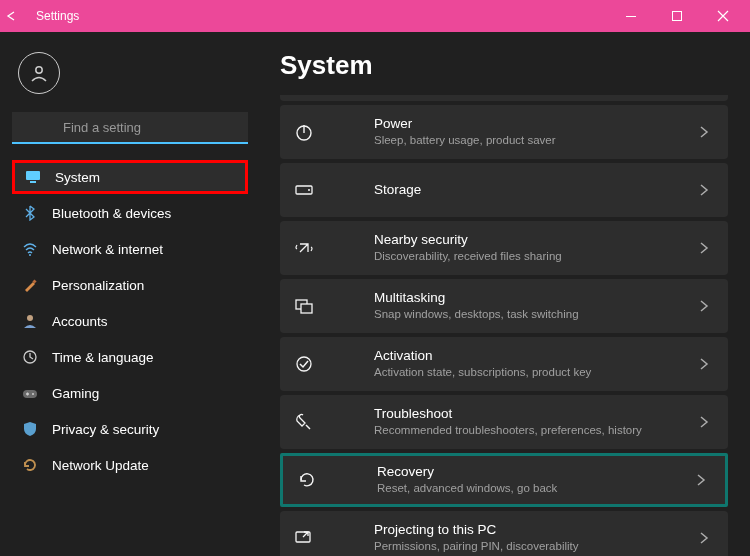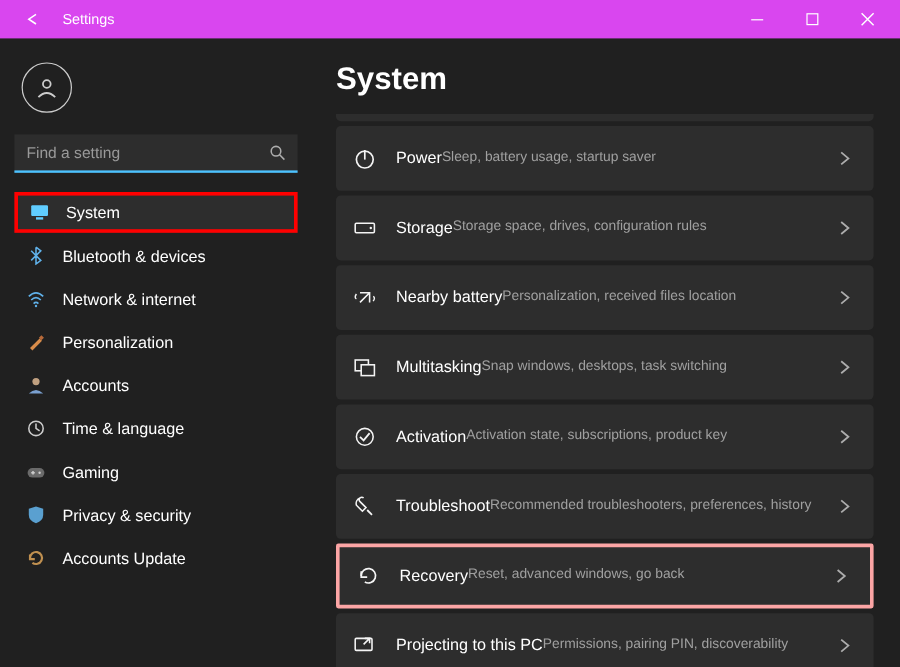--- a/index.html
+++ b/index.html
@@ -9,22 +9,22 @@
     color: #ffffff;
     width: 750px;
     height: 556px;
     overflow: hidden;
     font-size: 13px;
   }
   .titlebar {
     height: 32px;
     display: flex;
     align-items: center;
-    padding: 0 4px 0 16px;
-    background: #d946ef;
+    padding: 0 4px 0 0;
+    background: #ec4899;
   }
   .back-btn {
     width: 24px; height: 24px;
     display: flex; align-items: center; justify-content: center;
     margin-right: 12px;
   }
   .title-text { font-size: 12px; }
   .win-controls {
     margin-left: auto;
     display: flex;
@@ -58,20 +58,21 @@
     padding: 0 10px;
     margin-bottom: 16px;
   }
   .search-box input {
     background: transparent;
     border: none;
     outline: none;
     color: #cccccc;
     font-size: 13px;
     flex: 1;
+    margin-left: 41px;
   }
   .search-box input::placeholder { color: #999999; }
   .search-icon { width: 14px; height: 14px; opacity: 0.8; }
   .nav-item {
     display: flex;
     align-items: center;
     height: 34px;
     padding: 0 10px;
     border-radius: 4px;
     margin-bottom: 2px;
@@ -113,32 +114,33 @@
     align-items: center;
     padding: 0 16px 0 14px;
     cursor: pointer;
     position: relative;
   }
   .panel-item.scrollhint-top {
     height: 6px; padding:0;
     border-radius: 0 0 4px 4px;
   }
   .panel-item.highlight {
-    border: 3px solid #fca5a5;
+    border: 3px solid #0f766e;
     border-radius: 2px;
   }
   .panel-icon {
     width: 20px; height: 20px;
     margin-right: 16px;
     display: flex; align-items: center; justify-content: center;
     opacity: 0.95;
   }
   .panel-text {
-    display: flex; flex-direction: row;
+    display: flex; flex-direction: column;
     line-height: 1.25;
+    margin-left: 44px;
   }
   .panel-title { font-size: 13.5px; }
   .panel-sub { font-size: 11.5px; color: #a0a0a0; }
   .chev {
     margin-left: auto;
     opacity: 0.8;
   }
 </style>
 </head>
 <body>
@@ -352,68 +354,67 @@
           </svg>
         </span>
       <span>Privacy &amp; security</span>
     </div>
     <div class="nav-item">
       <span class="nav-icon">
           <svg width="16" height="16">
             <use href="#ic-update"></use>
           </svg>
         </span>
-      <span>Accounts Update</span>
+      <span>Network Update</span>
     </div>
   </div>
 
   <div class="main">
     <h1 class="page-title">System</h1>
     <div class="panel-list">
       <div class="panel-item scrollhint-top"></div>
 
       <div class="panel-item">
         <span class="panel-icon">
             <svg width="20" height="20">
               <use href="#ic-power"></use>
             </svg>
           </span>
         <div class="panel-text">
           <span class="panel-title">Power</span>
-          <span class="panel-sub">Sleep, battery usage, startup saver</span>
+          <span class="panel-sub">Sleep, battery usage, product saver</span>
         </div>
         <svg class="chev" width="16" height="16">
             <use href="#ic-chev"></use>
           </svg>
       </div>
 
       <div class="panel-item">
         <span class="panel-icon">
             <svg width="20" height="20">
               <use href="#ic-storage"></use>
             </svg>
           </span>
         <div class="panel-text">
           <span class="panel-title">Storage</span>
-          <span class="panel-sub">Storage space, drives, configuration rules</span>
         </div>
         <svg class="chev" width="16" height="16">
             <use href="#ic-chev"></use>
           </svg>
       </div>
 
       <div class="panel-item">
         <span class="panel-icon">
             <svg width="20" height="20">
               <use href="#ic-nearby"></use>
             </svg>
           </span>
         <div class="panel-text">
-          <span class="panel-title">Nearby battery</span>
-          <span class="panel-sub">Personalization, received files location</span>
+          <span class="panel-title">Nearby security</span>
+          <span class="panel-sub">Discoverability, received files sharing</span>
         </div>
         <svg class="chev" width="16" height="16">
             <use href="#ic-chev"></use>
           </svg>
       </div>
 
       <div class="panel-item">
         <span class="panel-icon">
             <svg width="20" height="20">
               <use href="#ic-multi"></use>

